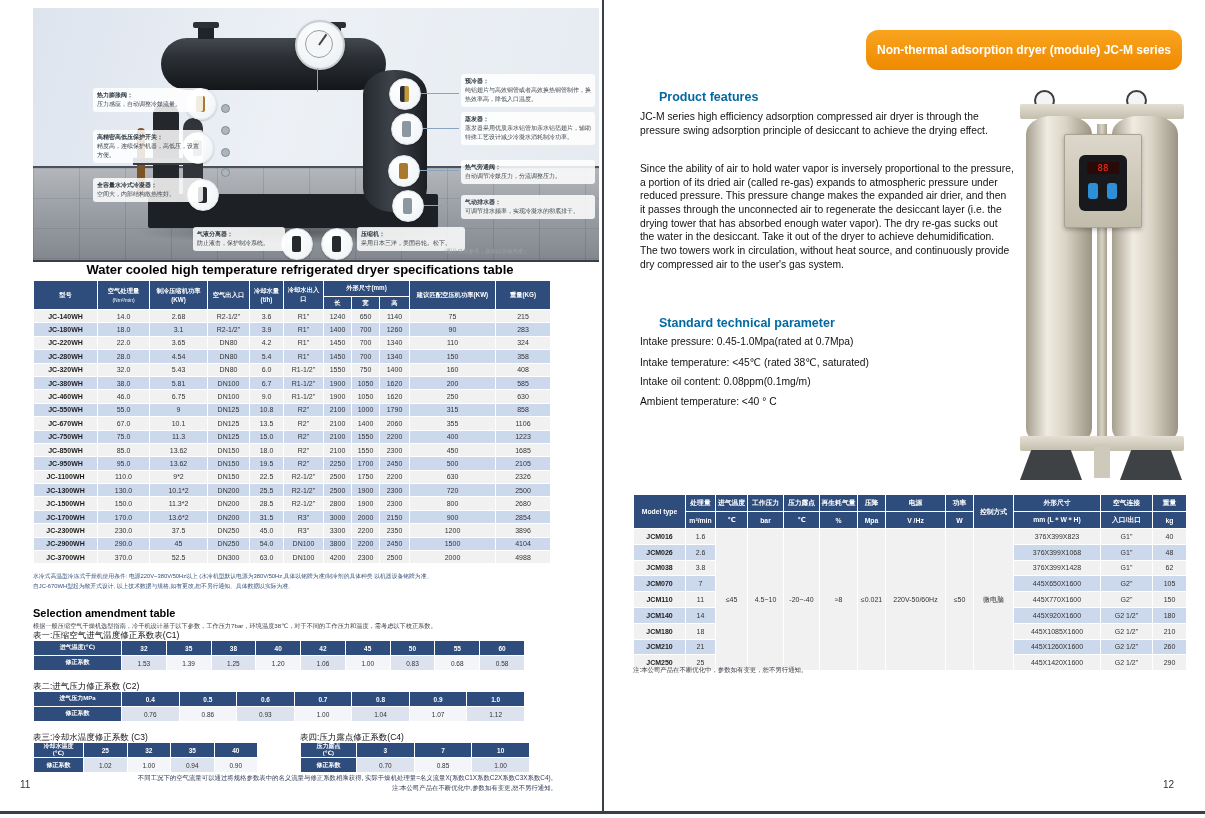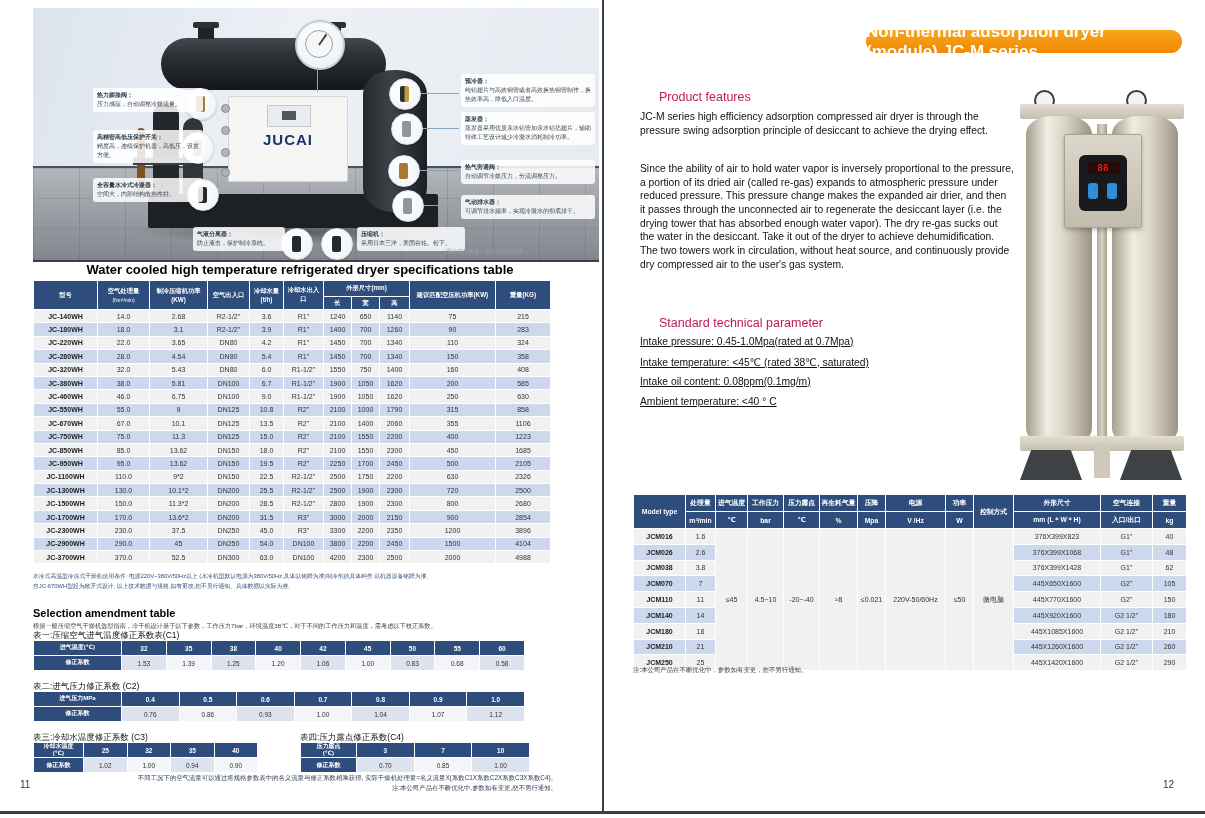--- a/index.html
+++ b/index.html
@@ -88,27 +88,27 @@
   .corr td{border:1px solid #fff;text-align:center;font-size:6.5px;color:#333;height:14px;padding:0;}
   .corr tr:nth-child(1) td{background:#2e4d7c;color:#fff;font-weight:bold;}
   .corr tr:nth-child(2) td:nth-child(odd){background:#f3f5f8;}
   .corr tr:nth-child(2) td:nth-child(even){background:#dde3ee;}
   .corr tr:nth-child(2) td:first-child{background:#2e4d7c;color:#fff;font-weight:bold;}
   .corr td:first-child{white-space:pre-line;font-size:6px;line-height:1.2;}
   .l-footer{position:absolute;left:33px;top:773px;width:524px;text-align:right;
     font-size:6.4px;color:#2f3b55;line-height:1.55;}
 
   
-  .badge{position:absolute;left:866px;top:30px;width:316px;height:23px;border-radius:12px;
-    background:linear-gradient(180deg,#f9a41f,#ef8a00);color:#fff;font-weight:bold;font-size:17px;
+  .badge{position:absolute;left:866px;top:30px;width:316px;height:40px;border-radius:12px;
+    background:linear-gradient(180deg,#f9a41f,#ef8a00);color:#fff;font-weight:bold;font-size:12px;
     display:flex;align-items:center;justify-content:center;}
-  .r-h{position:absolute;font-size:12.5px;font-weight:normal;color:#be185d;padding-left:22px;}
+  .r-h{position:absolute;font-size:12.5px;font-weight:bold;color:#0369a1;padding-left:22px;}
   .r-p{position:absolute;left:640px;width:374px;font-size:10.3px;color:#111;line-height:1.33;}
   .params{position:absolute;left:640px;top:336px;width:380px;}
-  .param{font-size:10.3px;color:#111;margin-bottom:8.5px;text-decoration:underline;}
+  .param{font-size:10.3px;color:#111;margin-bottom:8.5px;}
 
   
   .towers{position:absolute;left:1012px;top:86px;width:180px;height:396px;}
   .tw-manifold{position:absolute;left:8px;width:164px;height:15px;background:linear-gradient(180deg,#e3ded2,#c4beae);border-radius:2px;}
   .tw-cyl{position:absolute;top:30px;width:66px;height:330px;border-radius:26px/18px;
     background:linear-gradient(90deg,#a69f8f 0%,#efece2 32%,#d9d4c6 60%,#9b9484 100%);}
   .tw-pipe{position:absolute;left:85px;top:38px;width:10px;height:322px;background:linear-gradient(90deg,#b0a999,#d8d3c5,#a49d8d);}
   .tw-gauge{position:absolute;top:4px;width:17px;height:17px;border-radius:50%;background:#f2f4f5;border:2px solid #3a3d41;}
   .tw-box{position:absolute;left:52px;top:48px;width:76px;height:92px;
     background:linear-gradient(180deg,#dcd7cb,#c2bcab);border:1px solid #a9a291;border-radius:2px;box-shadow:0 2px 4px rgba(0,0,0,.25);}
@@ -147,24 +147,20 @@
       <div class="cyl-top"></div>
       <div class="flange" style="left:165px;top:19px;"></div>
       <div class="flange-cap" style="left:160px;top:14px;"></div>
       <div class="flange" style="left:292px;top:19px;"></div>
       <div class="flange-cap" style="left:287px;top:14px;"></div>
       <div class="cyl-right"></div>
       <div class="pipe-v1"></div>
       <div class="pipe-v2"></div>
       <div class="pipe-cu"></div>
       <div class="pipe-h"></div>
-      <div class="panel">
-        <div class="panel-disp"></div>
-        <div class="brand">JUCAI</div>
-      </div>
       <div class="screw" style="left:188px;top:96px;"></div>
       <div class="screw" style="left:188px;top:118px;"></div>
       <div class="screw" style="left:188px;top:140px;"></div>
       <div class="screw" style="left:188px;top:160px;"></div>
 
       <div class="gauge">
         <div class="dial"></div>
         <div class="needle"></div>
       </div>
       <div class="vline" style="left:284px;top:60px;height:24px;"></div>

